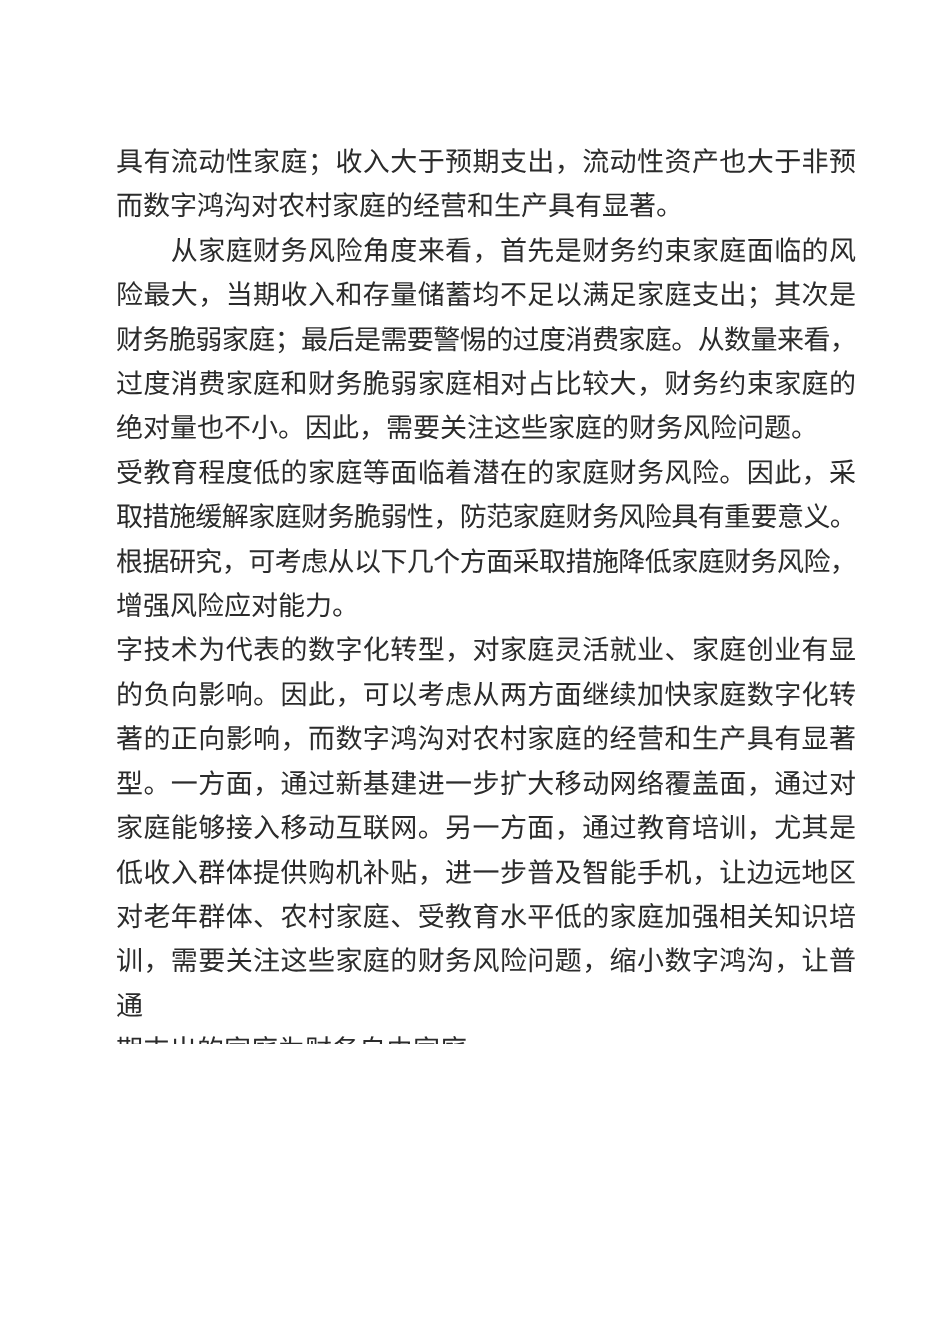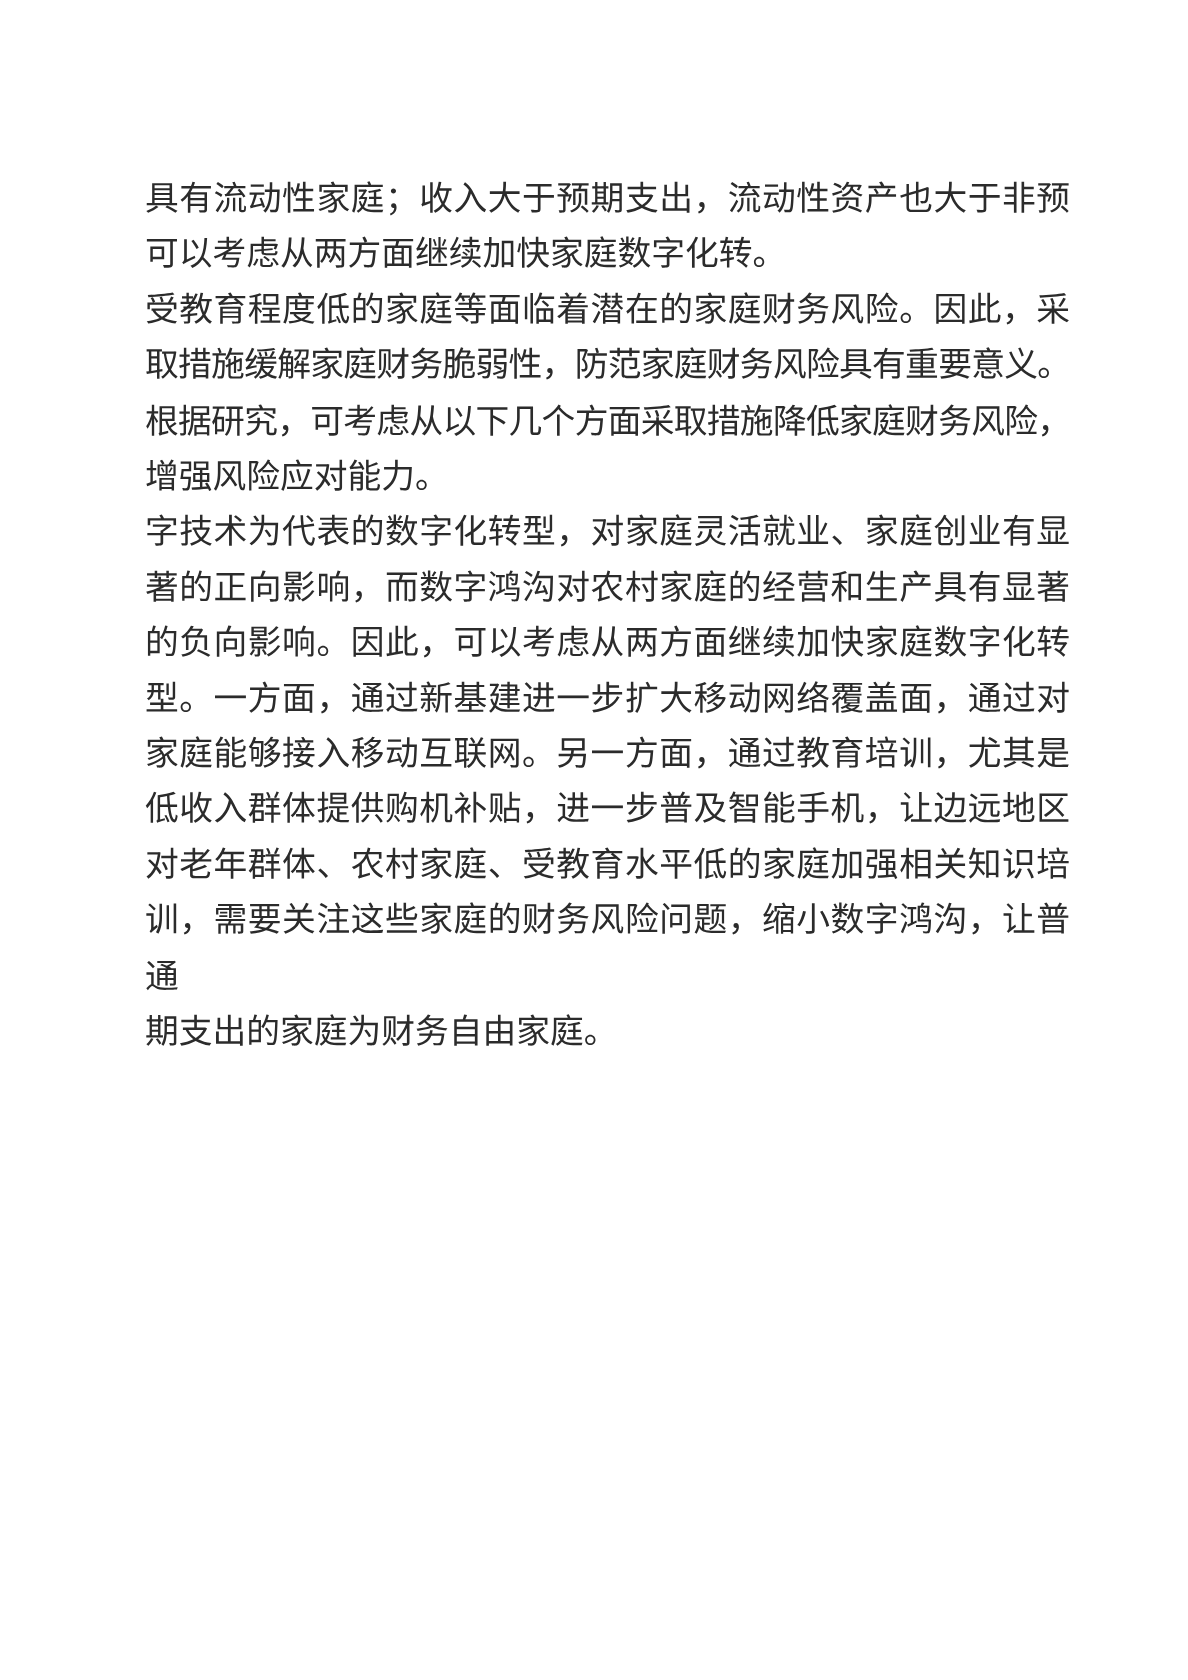--- a/index.html
+++ b/index.html
@@ -6,21 +6,21 @@
     margin: 0;
     padding: 0;
     background: #ffffff;
   }
   .page {
     position: relative;
     width: 950px;
     height: 1044px;
     background: #ffffff;
     overflow: hidden;
-    font-family: Liberation Mono, monospace;
+    font-family: Liberation Sans, sans-serif;
   }
   .text-block {
     position: absolute;
     left: 116px;
     top: 140px;
     width: 740px;
     color: #2b2b2b;
     font-size: 27px;
     line-height: 44.4px;
     font-weight: 400;
@@ -42,32 +42,39 @@
     letter-spacing: -0.85px;
   }
 </style>
 </head>
 <body>
 
 <div class="page">
   <div class="text-block" id="doc-body">
       <div class="paragraph">
         <div class="line">具有流动性家庭；收入大于预期支出，流动性资产也大于非预</div>
-        <div class="line para-end">可以考虑从两方面继续加快家庭数字化转。</div>
+        <div class="line para-end">而数字鸿沟对农村家庭的经营和生产具有显著。</div>
+      </div>
+      <div class="paragraph">
+        <div class="line">　　从家庭财务风险角度来看，首先是财务约束家庭面临的风</div>
+        <div class="line">险最大，当期收入和存量储蓄均不足以满足家庭支出；其次是</div>
+        <div class="line tight">财务脆弱家庭；最后是需要警惕的过度消费家庭。从数量来看，</div>
+        <div class="line">过度消费家庭和财务脆弱家庭相对占比较大，财务约束家庭的</div>
+        <div class="line para-end">绝对量也不小。因此，需要关注这些家庭的财务风险问题。</div>
       </div>
       <div class="paragraph">
         <div class="line">受教育程度低的家庭等面临着潜在的家庭财务风险。因此，采</div>
         <div class="line tight">取措施缓解家庭财务脆弱性，防范家庭财务风险具有重要意义。</div>
         <div class="line tight">根据研究，可考虑从以下几个方面采取措施降低家庭财务风险，</div>
         <div class="line para-end">增强风险应对能力。</div>
       </div>
       <div class="paragraph">
         <div class="line">字技术为代表的数字化转型，对家庭灵活就业、家庭创业有显</div>
+        <div class="line">的负向影响。因此，可以考虑从两方面继续加快家庭数字化转</div>
         <div class="line">著的正向影响，而数字鸿沟对农村家庭的经营和生产具有显著</div>
-        <div class="line">的负向影响。因此，可以考虑从两方面继续加快家庭数字化转</div>
         <div class="line">型。一方面，通过新基建进一步扩大移动网络覆盖面，通过对</div>
         <div class="line">家庭能够接入移动互联网。另一方面，通过教育培训，尤其是</div>
         <div class="line">低收入群体提供购机补贴，进一步普及智能手机，让边远地区</div>
         <div class="line">对老年群体、农村家庭、受教育水平低的家庭加强相关知识培</div>
         <div class="line">训，需要关注这些家庭的财务风险问题，缩小数字鸿沟，让普通</div>
         <div class="line para-end">期支出的家庭为财务自由家庭。</div>
       </div>
     </div>
 </div>
 

